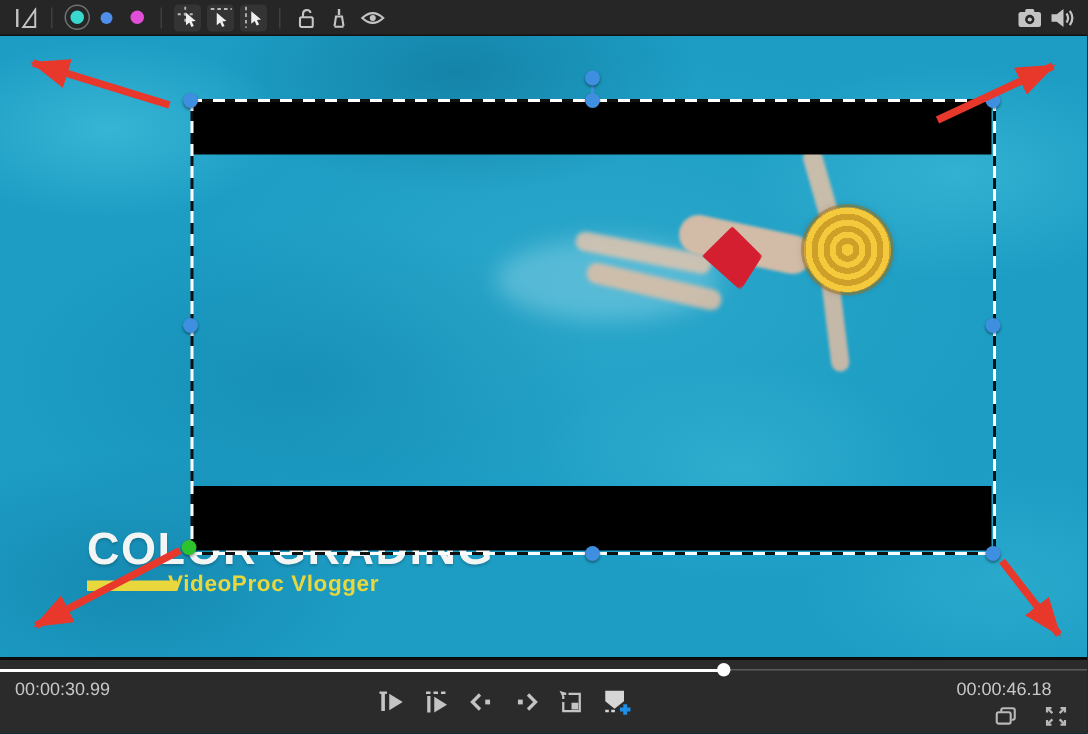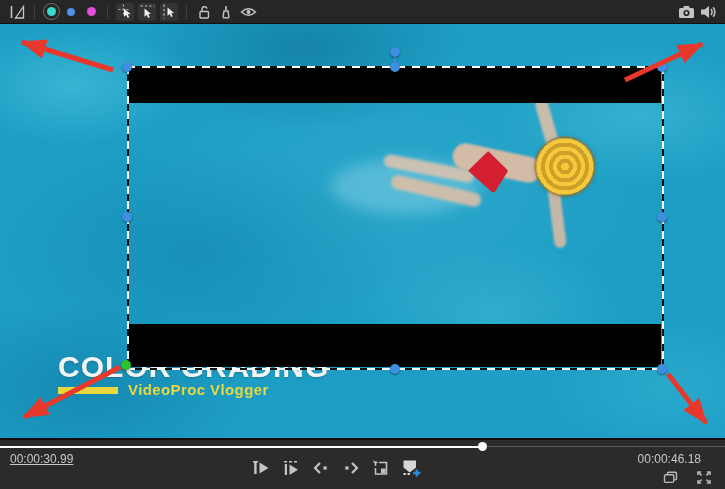--- a/index.html
+++ b/index.html
@@ -48,21 +48,21 @@
         transform:rotate(-16deg);filter:blur(1.2px);}
   .armdn{left:551px;top:160px;width:12px;height:64px;border-radius:6px;background:rgba(224,188,162,.85);
         transform:rotate(-7deg);filter:blur(1.2px);}
   .hat{left:536px;top:114px;width:58px;height:57px;border-radius:50%;
        background:repeating-radial-gradient(circle at 50% 50%, #f4c93c 0 4px, #cfa028 4px 8px);
        box-shadow:0 0 0 2px rgba(160,115,25,.55), 0 0 6px rgba(0,0,0,.25);filter:blur(.4px);}
   
   .wm-title{position:absolute;left:58px;top:326px;font-size:30px;font-weight:800;letter-spacing:1px;
             color:#f3f5f5;white-space:nowrap;text-shadow:0 1px 2px rgba(0,0,0,.2);}
   .wm-bar{position:absolute;left:58px;top:363px;width:60px;height:7px;background:#e8d83e;}
-  .wm-sub{position:absolute;left:128px;top:357px;font-size:15px;font-weight:700;letter-spacing:.4px;
+  .wm-sub{position:absolute;left:112px;top:357px;font-size:15px;font-weight:700;letter-spacing:.4px;
           color:#e8d83e;white-space:nowrap;}
   
   .letterbox{position:absolute;left:128px;width:533px;background:#000;}
   .letterbox.top{top:43px;height:36px;}
   .letterbox.bottom{top:300px;height:43px;}
   .edge{position:absolute;}
   .edge.h{left:127px;width:537px;height:2px;background:repeating-linear-gradient(90deg,#fff 0 8px,#101010 8px 15px);}
   .edge.v{top:42px;width:2px;height:304px;background:repeating-linear-gradient(180deg,#fff 0 8px,#101010 8px 15px);}
   .edge.top{top:42px;} .edge.bottom{top:344px;}
   .edge.left{left:127px;} .edge.right{left:662px;}
@@ -73,21 +73,21 @@
   .arrows{position:absolute;inset:0;pointer-events:none;}
 
   
   .bottombar{position:absolute;left:0;top:438px;width:725px;height:51px;background:#2b2b2b;
              border-top:2px solid #0c0c0c;box-sizing:border-box;}
   .progress{position:absolute;left:0;top:2px;width:725px;height:10px;cursor:pointer;}
   .track{position:absolute;left:0;top:4px;width:100%;height:1px;background:#5a5a5a;}
   .played{position:absolute;left:0;top:3.5px;height:2px;background:#fff;width:66.5%;}
   .phandle{position:absolute;top:0;width:9px;height:9px;margin-left:-4.5px;border-radius:50%;background:#fff;left:66.5%;}
   .time{position:absolute;top:12px;font-size:12px;color:#c8c8c8;}
-  .time.left{left:10px;text-decoration:underline;}
+  .time.left{left:10px;}
   .time.right{right:24px;}
   .controls{position:absolute;left:250px;top:17px;display:flex;gap:8px;align-items:center;}
   .cbtn{width:22px;height:22px;display:flex;align-items:center;justify-content:center;cursor:pointer;}
   .viewbtns{position:absolute;right:10px;top:26px;display:flex;gap:12px;align-items:center;}
   svg{display:block;}
 </style>
 </head>
 <body>
 
 <div class="screen">

